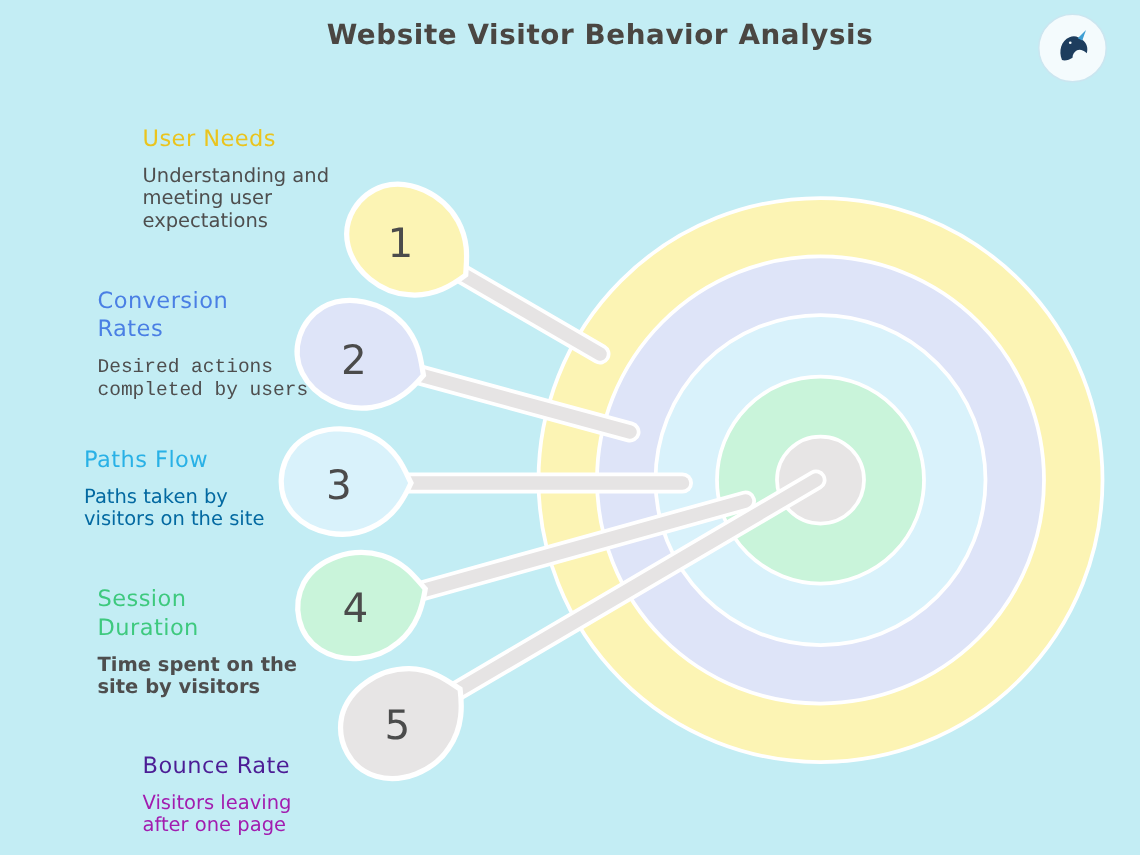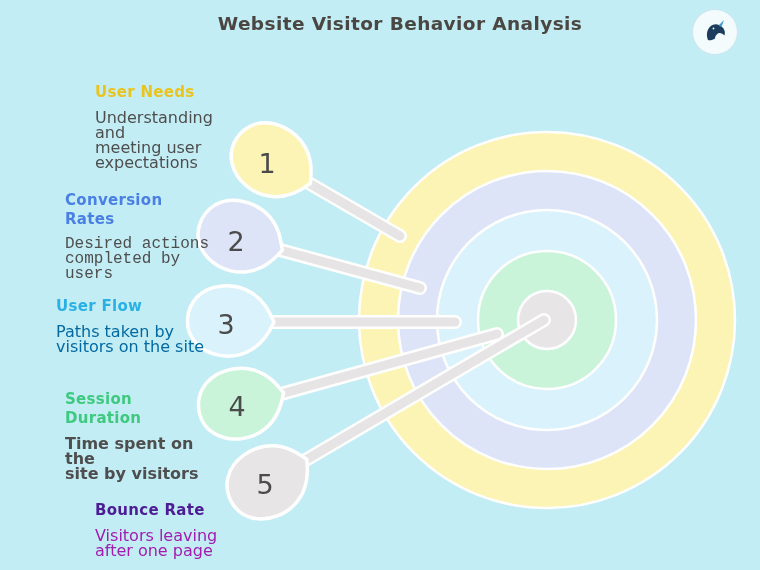--- a/index.html
+++ b/index.html
@@ -13,25 +13,25 @@
     font-size:18.5px;font-weight:bold;letter-spacing:.4px;
   }
   .logo{
     position:absolute;left:692px;top:9px;width:46px;height:46px;
     border-radius:50%;background:#f4fbfd;border:1px solid #cbe6f0;
     display:flex;align-items:center;justify-content:center;box-sizing:border-box;
   }
   .diagram{position:absolute;left:0;top:0;width:760px;height:570px;}
   .group{position:absolute;}
   .heading{
-    font-size:15px;font-weight:bold;line-height:19px;
+    font-size:15px;font-weight:normal;line-height:19px;
     letter-spacing:.3px;white-space:pre-line;
   }
   .desc{
-    margin-top:8px;font-size:16px;line-height:15px;white-space:pre-line;
+    margin-top:8px;font-size:13px;line-height:15px;white-space:pre-line;
   }
   .stick-outline{stroke:#ffffff;stroke-width:14;stroke-linecap:round;}
   .stick{stroke-width:9;stroke-linecap:round;}
   .blob{stroke:#ffffff;stroke-width:3.5;}
   .ring{stroke:#ffffff;stroke-width:2.5;}
   .num{font-size:27px;font-family:"DejaVu Sans","Liberation Sans",sans-serif;}
 </style>
 </head>
 <body>
 
@@ -99,21 +99,21 @@
   </div>
 
   <div class="group" style="left:65px;top:191px;width:160px;">
     <div class="heading" style="color: rgb(74, 127, 228);">Conversion
 Rates</div>
     <div class="desc" style="color: rgb(78, 78, 78); font-family: Liberation Mono, monospace;">Desired actions
 completed by users</div>
   </div>
 
   <div class="group" style="left:56px;top:297px;width:160px;">
-    <div class="heading" style="color: rgb(41, 177, 230);">User Flow</div>
+    <div class="heading" style="color: rgb(41, 177, 230);">Paths Flow</div>
     <div class="desc" style="color: #0369a1;">Paths taken by
 visitors on the site</div>
   </div>
 
   <div class="group" style="left:65px;top:390px;width:150px;">
     <div class="heading" style="color: rgb(62, 201, 126);">Session
 Duration</div>
     <div class="desc" style="color: rgb(78, 78, 78); font-weight: bold;">Time spent on the
 site by visitors</div>
   </div>

